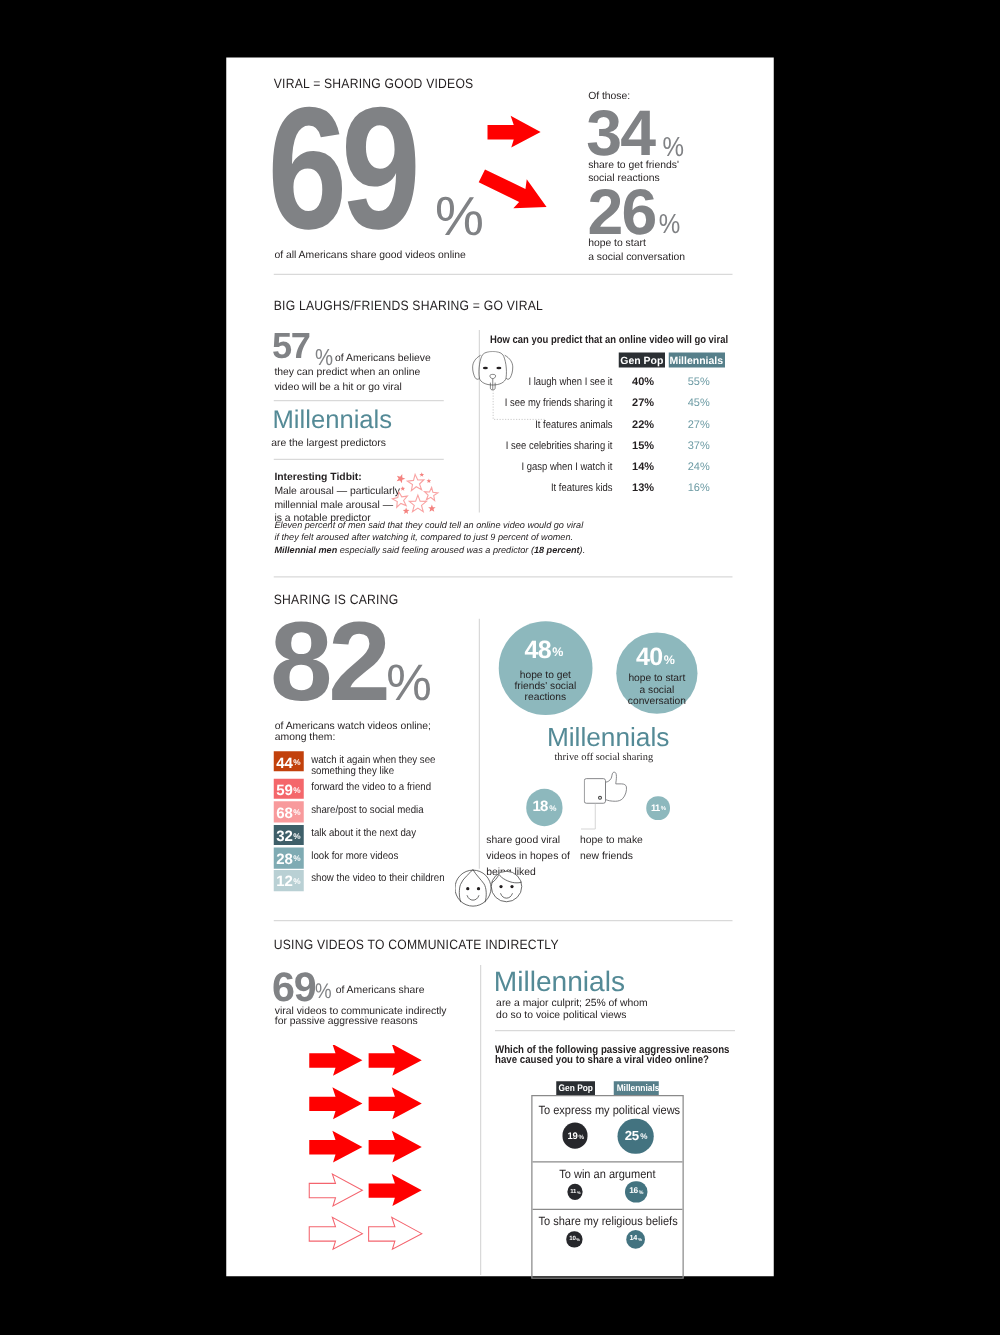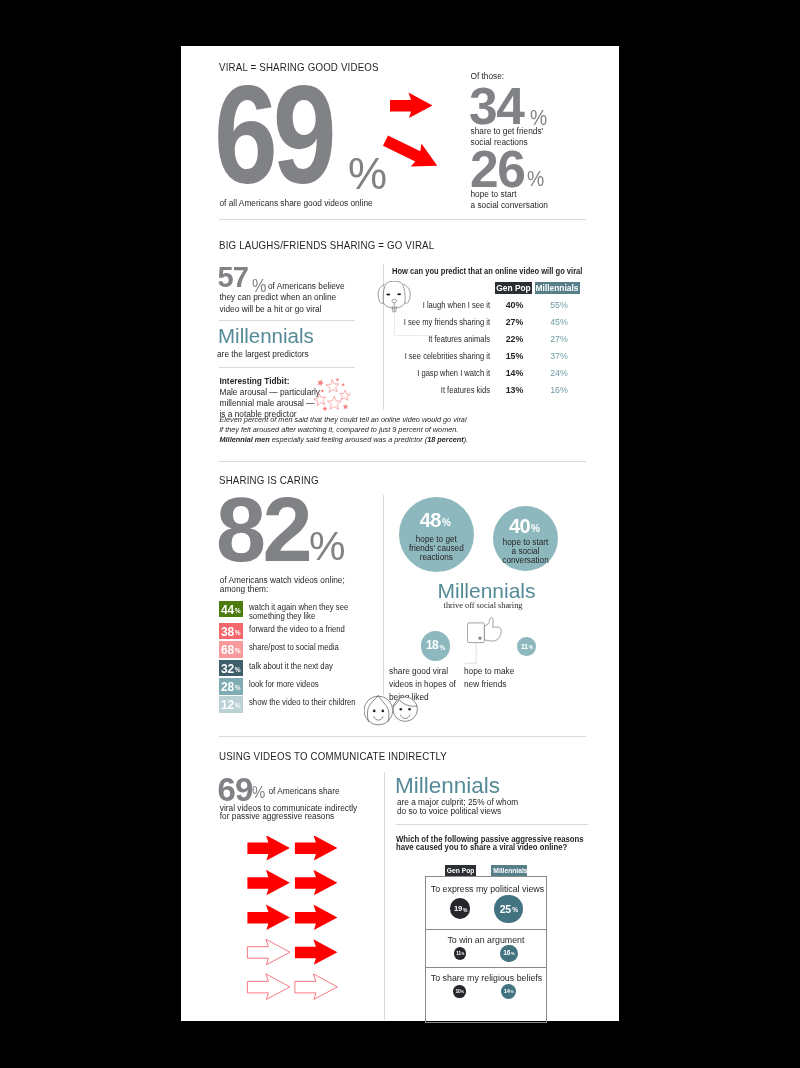--- a/index.html
+++ b/index.html
@@ -170,30 +170,30 @@
 
   <div class="sec-title abs" style="left:37.5px;top:429px;">SHARING IS CARING</div>
 
   <div class="abs bignum" style="left:35px;top:439px;font-size:90px;letter-spacing:-3.5px;">82</div>
   <div class="abs pct" style="left:128px;top:477px;font-size:41px;">%</div>
   <div class="abs cap" style="left:38.8px;top:529px;">of Americans watch videos online;</div>
   <div class="abs cap" style="left:38.8px;top:537.5px;">among them:</div>
 
   <div class="abs">
     <div class="barrow" style="top:554.8px;">
-      <span class="barbox" style="background: #4d7c0f;">
+      <span class="barbox" style="background: #c2410c;">
           <span class="bval">44</span>
           <span class="bpct">%</span>
         </span>
       <span class="blab">watch it again when they see</span>
       <span class="blab2">something they like</span>
     </div>
     <div class="barrow" style="top:576.5px;">
       <span class="barbox" style="background: rgb(244, 103, 107);">
-          <span class="bval">38</span>
+          <span class="bval">59</span>
           <span class="bpct">%</span>
         </span>
       <span class="blab">forward the video to a friend</span>
     </div>
     <div class="barrow" style="top:595px;">
       <span class="barbox" style="background: rgb(248, 154, 156);">
           <span class="bval">68</span>
           <span class="bpct">%</span>
         </span>
       <span class="blab">share/post to social media</span>
@@ -220,21 +220,21 @@
       <span class="blab">show the video to their children</span>
     </div>
   </div>
 
   <div class="vr" style="left:201.8px;top:448.8px;height:200px;"></div>
 
   <div class="circ" style="left:217.9px;top:451px;width:74.8px;height:74.8px;">
     <div class="cnum" style="top:13px;padding-right:12px;">48</div>
     <div class="cpct" style="left:43px;top:21px;">%</div>
     <div class="cl" style="top:39px;">hope to get</div>
-    <div class="cl" style="top:48px;">friends' caused</div>
+    <div class="cl" style="top:48px;">friends' social</div>
     <div class="cl" style="top:57px;">reactions</div>
   </div>
 
   <div class="circ" style="left:312px;top:459.8px;width:65px;height:65px;">
     <div class="cnum" style="top:10px;padding-right:12px;">40</div>
     <div class="cpct" style="left:38px;top:18px;">%</div>
     <div class="cl" style="top:33px;">hope to start</div>
     <div class="cl" style="top:42px;">a social</div>
     <div class="cl" style="top:51px;">conversation</div>
   </div>

